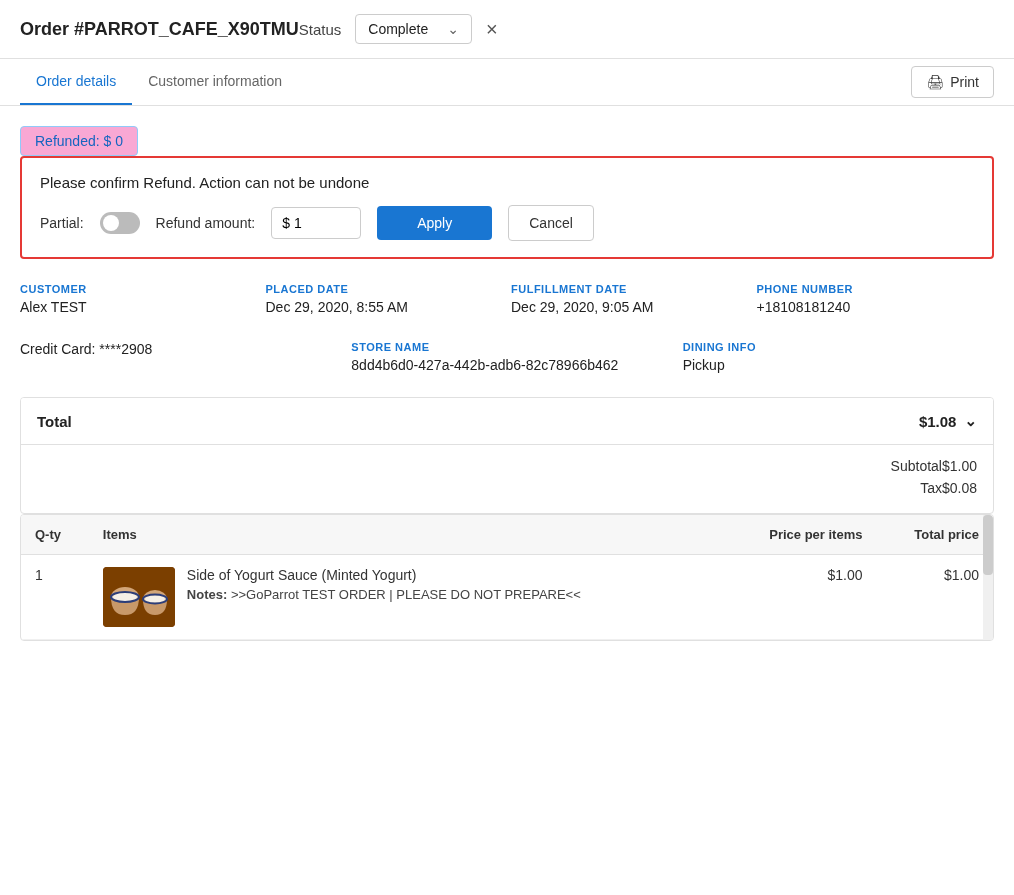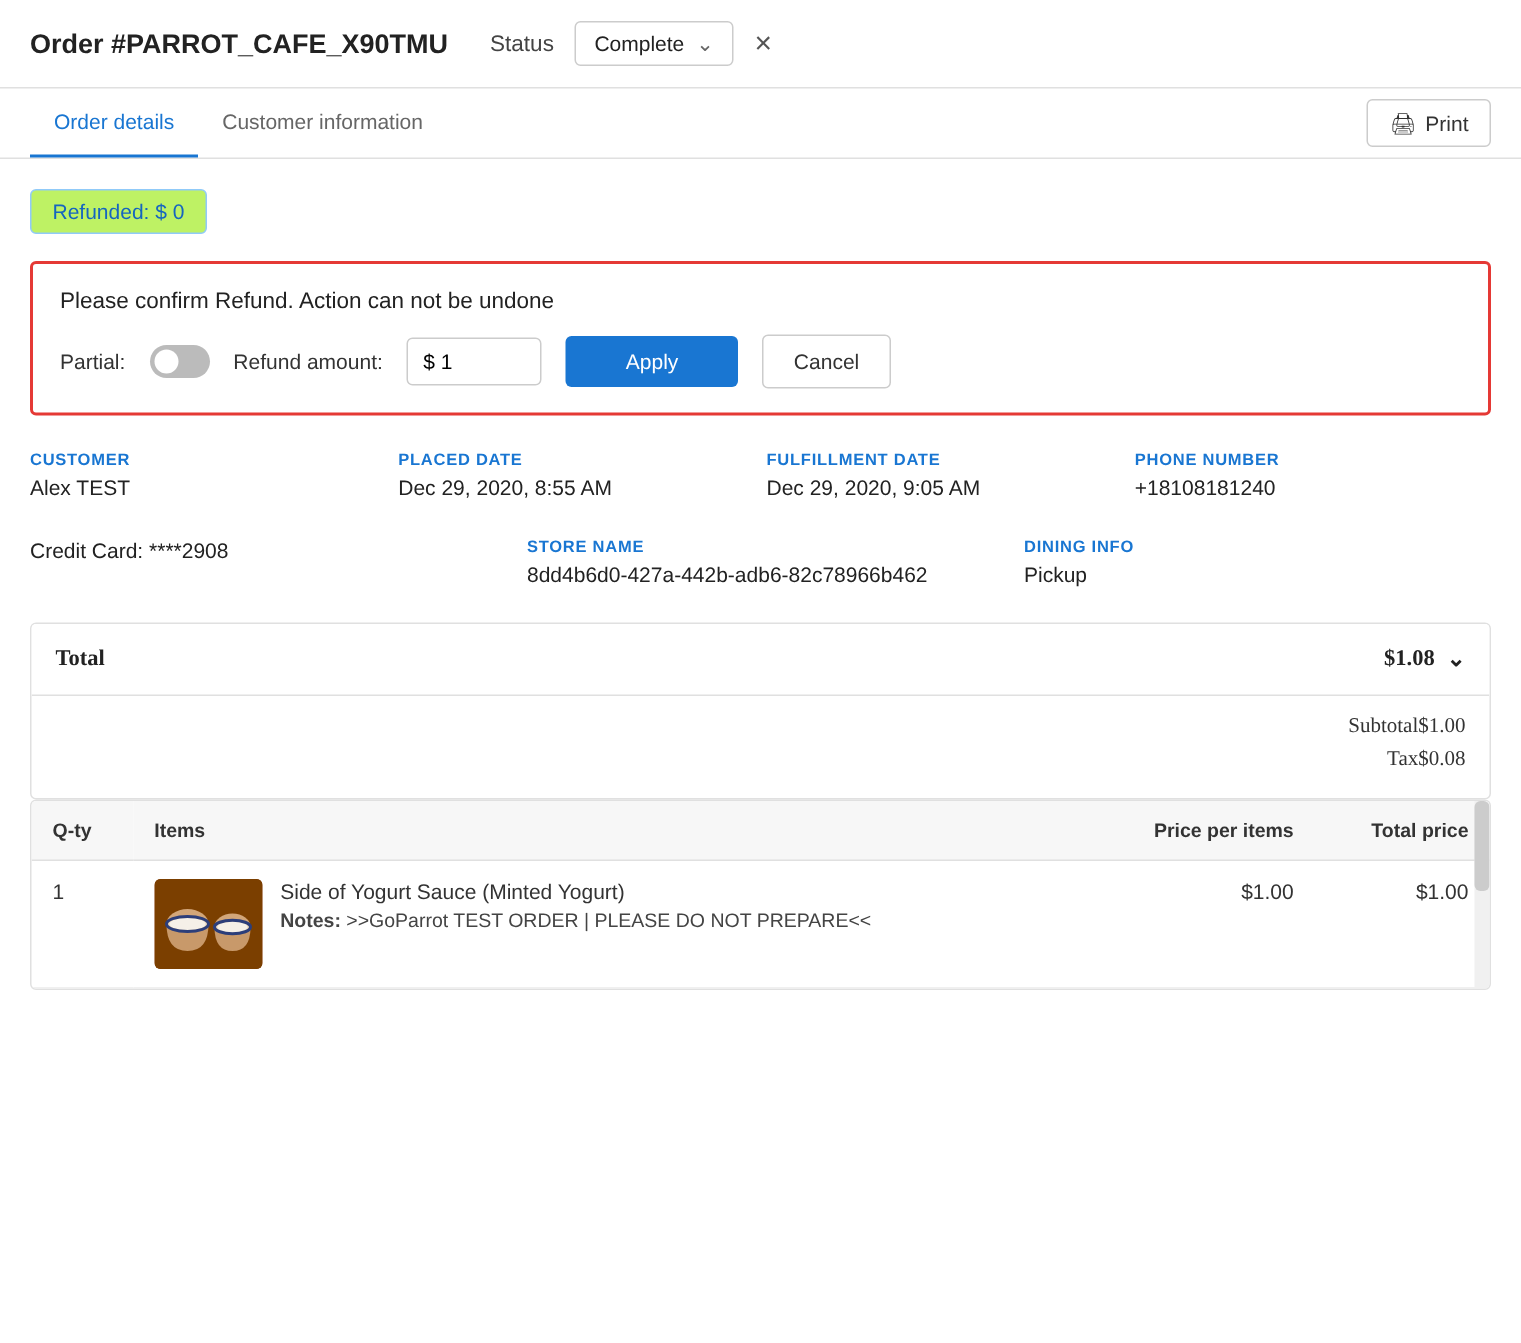--- a/index.html
+++ b/index.html
@@ -1,39 +1,39 @@
 <!DOCTYPE html>
 <html><head>
   <meta charset="utf-8">
   <style>
     * { box-sizing: border-box; margin: 0; padding: 0; }
     body { font-family: -apple-system, BlinkMacSystemFont, 'Segoe UI', sans-serif; background: #fff; color: #222; font-size: 14px; width: 1014px; min-height: 895px; }
 
     
     .header { display: flex; align-items: center; justify-content: flex-start; padding: 14px 20px; border-bottom: 1px solid #e0e0e0; }
     .header-title { font-size: 18px; font-weight: 600; }
-    .header-right { display: flex; align-items: center; gap: 14px; margin-left: 28px; }
+    .header-right { display: flex; align-items: center; gap: 14px; }
     .status-label { font-size: 15px; color: #444; }
-    .status-dropdown { display: flex; align-items: center; border: 1px solid #ccc; border-radius: 4px; padding: 6px 12px; gap: 8px; cursor: pointer; background: #fff; }
+    .status-dropdown { display: flex; align-items: center; border: 1px solid #ccc; border-radius: 4px; padding: 6px 12px; gap: 19px; cursor: pointer; background: #fff; }
     .status-dropdown span { font-size: 14px; }
     .chevron-icon { font-size: 11px; color: #666; }
     .close-btn { background: none; border: none; font-size: 20px; cursor: pointer; color: #555; line-height: 1; }
 
     
     .tabs { display: flex; align-items: center; justify-content: space-between; padding: 0 20px; border-bottom: 1px solid #e0e0e0; }
     .tabs-left { display: flex; gap: 0; }
     .tab { padding: 14px 16px; font-size: 14px; cursor: pointer; color: #666; border-bottom: 2px solid transparent; }
     .tab.active { color: #1976d2; border-bottom: 2px solid #1976d2; font-weight: 500; }
     .print-btn { display: flex; align-items: center; gap: 6px; border: 1px solid #ccc; border-radius: 4px; padding: 7px 14px; cursor: pointer; background: #fff; font-size: 14px; color: #333; }
 
     
     .content { padding: 20px 20px; }
 
     
-    .refunded-badge { display: inline-block; border: 1px solid #90caf9; background: #bef264; color: #1565c0; padding: 6px 14px; border-radius: 4px; font-size: 14px; margin-bottom: 18px; }
+    .refunded-badge { display: inline-block; border: 1px solid #90caf9; background: #f9a8d4; color: #1565c0; padding: 6px 14px; border-radius: 4px; font-size: 14px; }
 
     
     .refund-confirm { border: 2px solid #e53935; border-radius: 4px; padding: 16px 18px; margin-bottom: 24px; }
     .refund-confirm-title { font-size: 15px; color: #222; margin-bottom: 14px; }
     .refund-controls { display: flex; align-items: center; gap: 16px; flex-wrap: wrap; }
     .partial-label { font-size: 14px; color: #333; }
     .toggle { position: relative; display: inline-block; width: 40px; height: 22px; cursor: pointer; }
     .toggle input { opacity: 0; width: 0; height: 0; }
     .toggle-slider { position: absolute; top: 0; left: 0; right: 0; bottom: 0; background: #bbb; border-radius: 22px; transition: 0.3s; }
     .toggle-slider:before { content: ''; position: absolute; height: 16px; width: 16px; left: 3px; bottom: 3px; background: white; border-radius: 50%; transition: 0.3s; }
@@ -44,21 +44,21 @@
 
     
     .order-info { display: grid; grid-template-columns: repeat(4, 1fr); gap: 8px; margin-bottom: 26px; }
     .order-info-section { }
     .info-label { font-size: 11px; font-weight: 600; color: #1976d2; text-transform: uppercase; letter-spacing: 0.5px; margin-bottom: 4px; }
     .info-value { font-size: 14px; color: #222; }
 
     .order-info-row2 { display: grid; grid-template-columns: repeat(3, 1fr); gap: 20px; margin-bottom: 24px; }
 
     
-    .total-section { border: 1px solid #e0e0e0; border-radius: 4px; overflow: hidden; margin-bottom: 0; font-family: Liberation Serif, serif; }
+    .total-section { border: 1px solid #e0e0e0; border-radius: 4px; overflow: hidden; margin-bottom: 0; }
     .total-header { display: flex; align-items: center; justify-content: space-between; padding: 14px 16px; background: #fff; border-bottom: 1px solid #e0e0e0; }
     .total-label { font-weight: 600; font-size: 15px; }
     .total-amount-header { font-weight: 600; font-size: 15px; display: flex; align-items: center; gap: 8px; }
     .total-rows { padding: 10px 16px 14px; }
     .total-row { display: flex; justify-content: flex-end; padding: 3px 0; font-size: 14px; color: #333; }
 
     
     .items-table-wrapper { border: 1px solid #e0e0e0; border-radius: 4px; overflow: hidden; position: relative; }
     .items-table { width: 100%; border-collapse: collapse; }
     .items-table th { background: #f7f7f7; font-size: 13px; font-weight: 600; color: #333; padding: 12px 14px; text-align: left; border-bottom: 1px solid #e0e0e0; }

